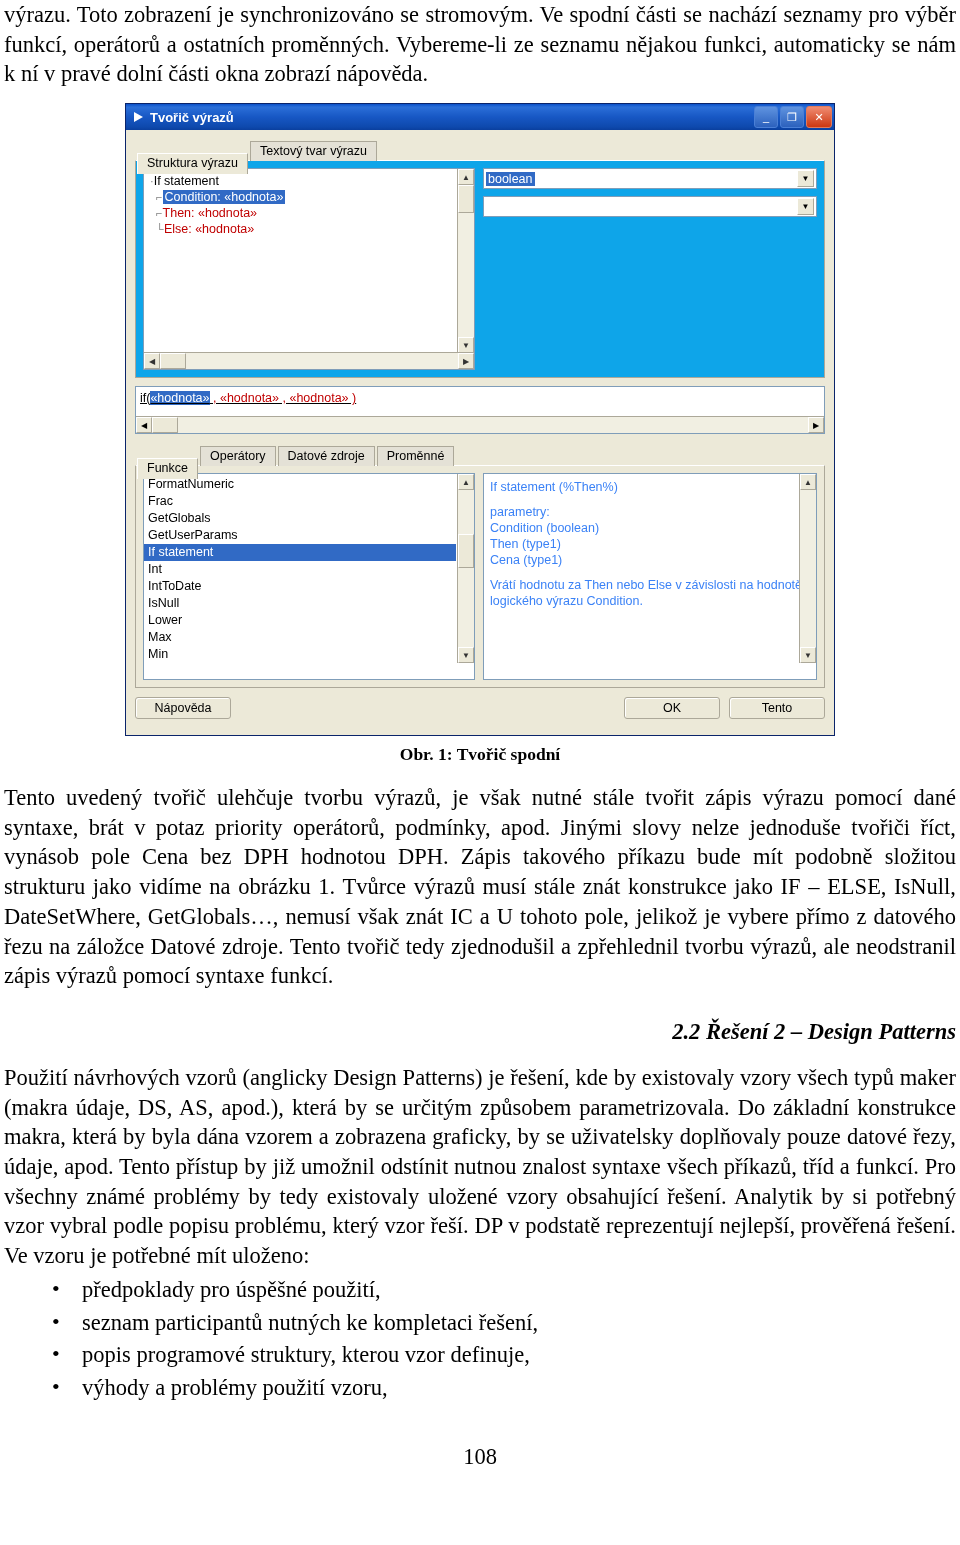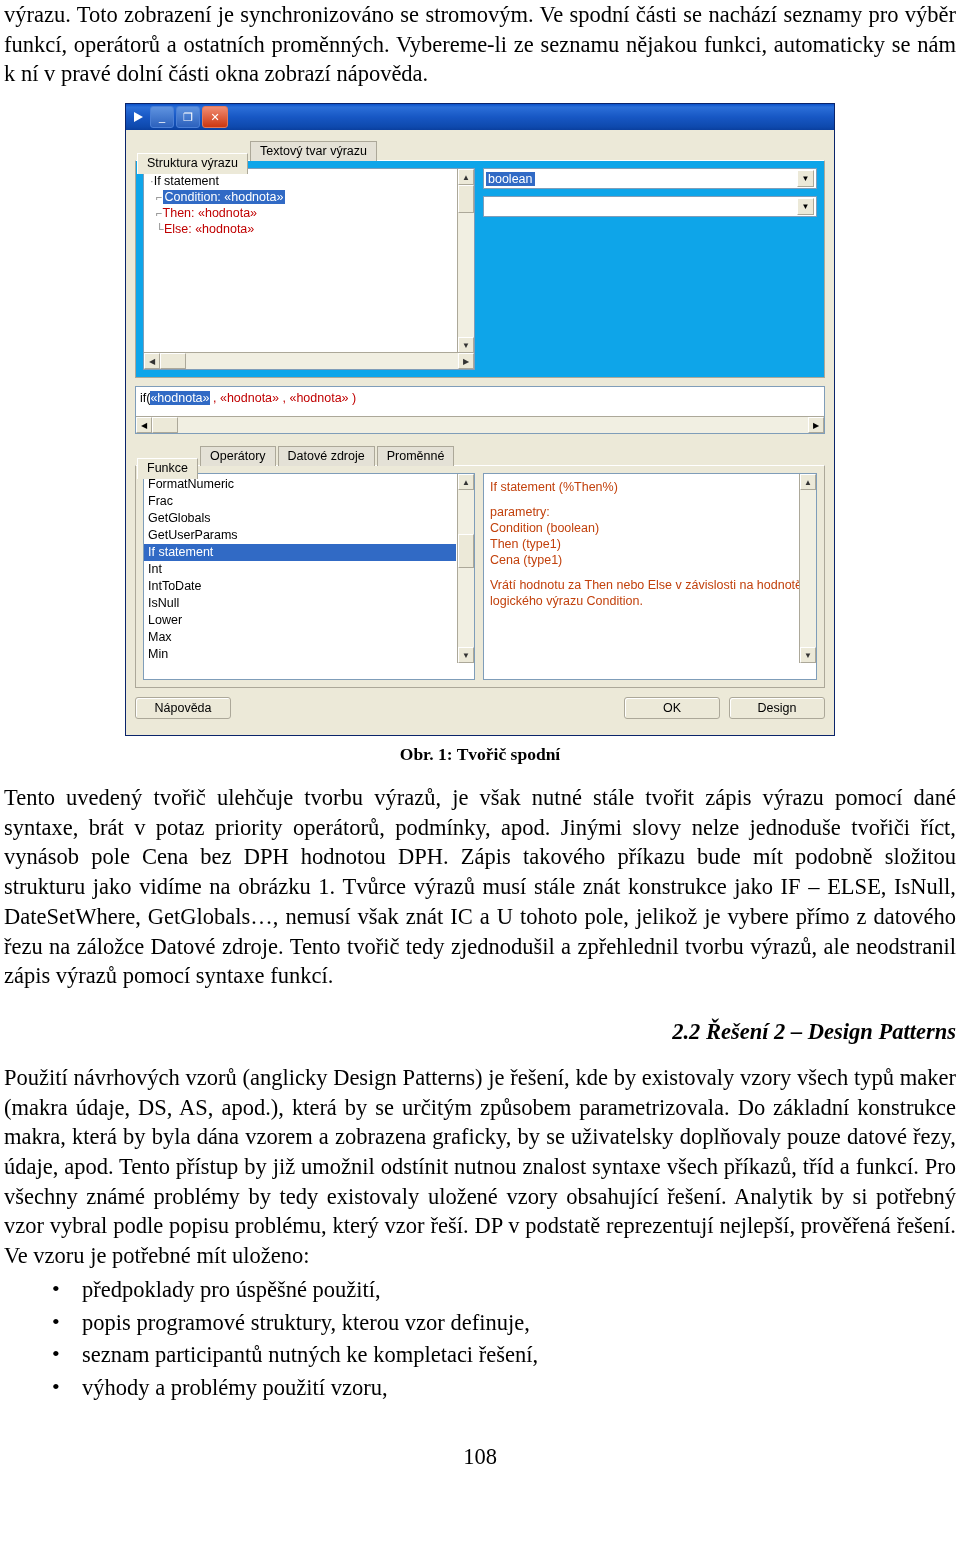--- a/index.html
+++ b/index.html
@@ -286,20 +286,21 @@
     background: #ffffff;
     height: 46px;
     position: relative;
     overflow: hidden;
   }
   .expr-text {
     font-size: 12.5px;
     padding: 4px 4px;
     white-space: nowrap;
     font-family: "Liberation Sans", sans-serif;
+    text-decoration: underline;
   }
   .expr-text .hl {
     background: #316ac5;
     color: #ffffff;
   }
   .expr-text .red { color: #c00000; }
   .expr-scroll {
     position: absolute; left: 0; right: 0; bottom: 0;
     height: 16px;
     background: #f1efe2;
@@ -348,21 +349,21 @@
     height: 205px;
     background: #ffffff;
     border: 1px solid #7f9db9;
     position: relative;
     overflow: hidden;
   }
   .help-inner {
     padding: 5px 6px;
     font-size: 12.5px;
     line-height: 16px;
-    color: #c2410c;
+    color: #3b82f6;
   }
   .help-inner .blank { height: 9px; }
 
   .btn-row {
     margin-top: 9px;
     display: flex;
     align-items: center;
   }
   .wbtn {
     min-width: 96px;
@@ -391,20 +392,21 @@
 
     <div class="figure-wrap">
       <div class="winapp">
 
         <div class="titlebar">
           <span class="tb-icon">
             <svg width="12" height="12" viewBox="0 0 12 12">
                 <polygon points="2,1 11,6 2,11" fill="#ffffff"></polygon>
               </svg>
           </span>
+          <span class="tb-title">Tvořič výrazů</span>
           <span class="tb-buttons">
             <span class="tb-btn">_</span>
             <span class="tb-btn">❐</span>
             <span class="tb-btn close">✕</span>
           </span>
         </div>
 
         <div class="win-body">
 
           <div class="tabstrip">
@@ -518,39 +520,39 @@
                 <div class="arrow bottom">▼</div>
               </div>
             </div>
           </div>
 
           <div class="btn-row">
             <div class="wbtn">Nápověda</div>
             <div class="spacer"></div>
             <div class="right-btns">
               <div class="wbtn">OK</div>
-              <div class="wbtn">Design</div>
+              <div class="wbtn">Tento</div>
             </div>
           </div>
 
           <div class="statusbar"></div>
         </div>
       </div>
     </div>
 
     <div class="caption">Obr. 1: Tvořič spodní</div>
 
     <p class="body-text">Tento uvedený tvořič ulehčuje tvorbu výrazů, je však nutné stále tvořit zápis výrazu pomocí dané syntaxe, brát v potaz priority operátorů, podmínky, apod. Jinými slovy nelze jednoduše tvořiči říct, vynásob pole Cena bez DPH hodnotou DPH. Zápis takového příkazu bude mít podobně složitou strukturu jako vidíme na obrázku 1. Tvůrce výrazů musí stále znát konstrukce jako IF – ELSE, IsNull, DateSetWhere, GetGlobals…, nemusí však znát IC a U tohoto pole, jelikož je vybere přímo z datového řezu na záložce Datové zdroje. Tento tvořič tedy zjednodušil a zpřehlednil tvorbu výrazů, ale neodstranil zápis výrazů pomocí syntaxe funkcí.</p>
 
     <h2 class="section">2.2 Řešení 2 – Design Patterns</h2>
 
     <p class="body-text">Použití návrhových vzorů (anglicky Design Patterns) je řešení, kde by existovaly vzory všech typů maker (makra údaje, DS, AS, apod.), která by se určitým způsobem parametrizovala. Do základní konstrukce makra, která by byla dána vzorem a zobrazena graficky, by se uživatelsky doplňovaly pouze datové řezy, údaje, apod. Tento přístup by již umožnil odstínit nutnou znalost syntaxe všech příkazů, tříd a funkcí. Pro všechny známé problémy by tedy existovaly uložené vzory obsahující řešení. Analytik by si potřebný vzor vybral podle popisu problému, který vzor řeší. DP v podstatě reprezentují nejlepší, prověřená řešení. Ve vzoru je potřebné mít uloženo:</p>
 
     <ul class="bullets">
       <li>předpoklady pro úspěšné použití,</li>
+      <li>seznam participantů nutných ke kompletaci řešení,</li>
       <li>popis programové struktury, kterou vzor definuje,</li>
-      <li>seznam participantů nutných ke kompletaci řešení,</li>
       <li>výhody a problémy použití vzoru,</li>
     </ul>
 
     <div class="pagenum">108</div>
   </div>
 </div>
 
 </body></html>

